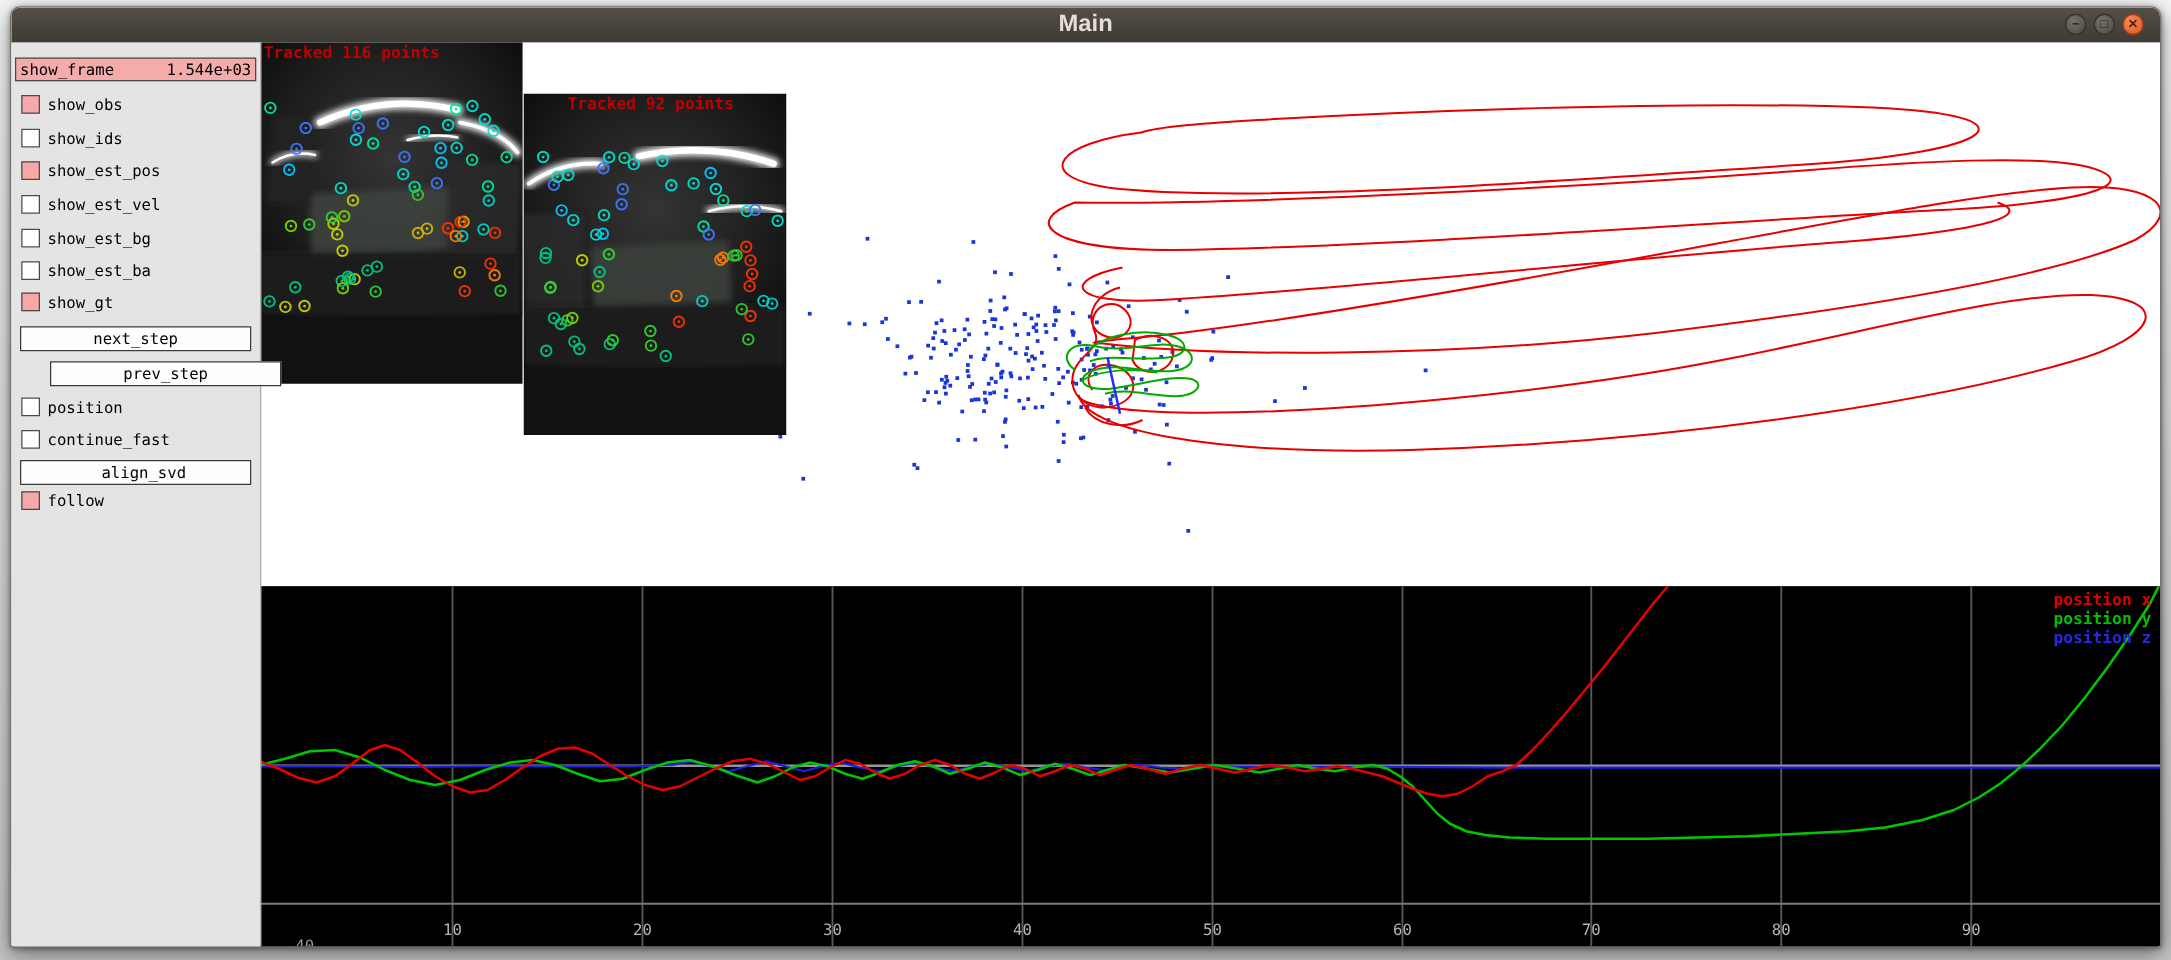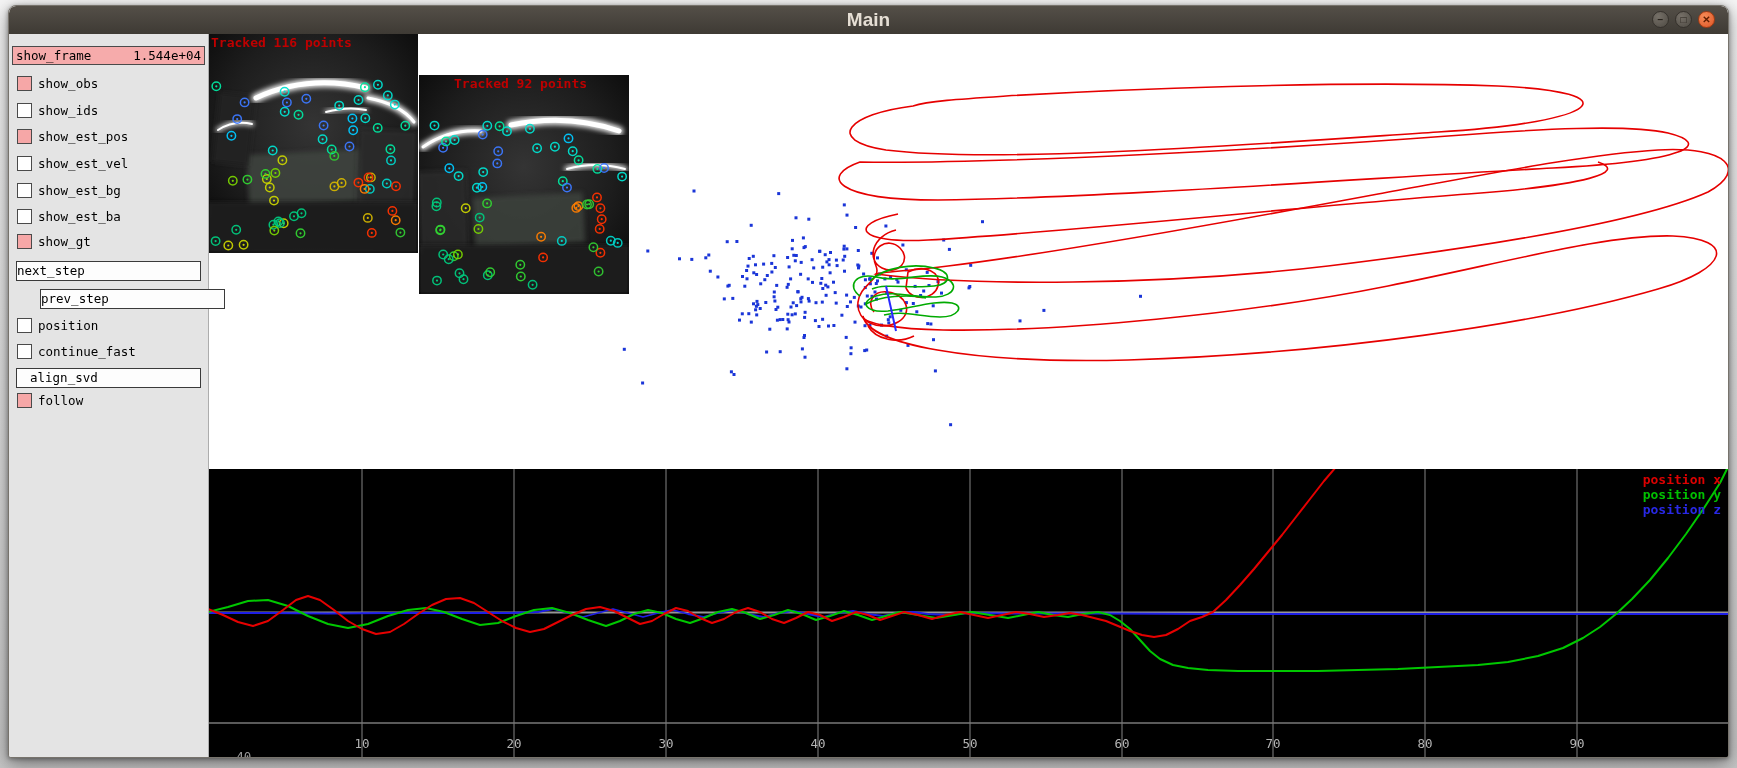--- a/index.html
+++ b/index.html
@@ -25,23 +25,23 @@
          border-right:1px solid #adadad;z-index:3}
   .pfield{position:absolute;left:3px;width:193px;height:19px;background:#f6abab;
           border:1px solid #4a4a4a;box-sizing:border-box;font-size:12.5px;line-height:17px;color:#000}
   .pfield .fl{position:absolute;left:3px}
   .pfield .fv{position:absolute;right:3px}
   .prow{position:absolute;left:8px;height:16px;font-size:12.5px;line-height:16px;color:#000;white-space:nowrap}
   .cb{position:absolute;left:0;top:0;width:15px;height:15px;background:#fff;border:1px solid #4a4a4a;box-sizing:border-box}
   .cb.on{background:#f6a7a7}
   .clabel{position:absolute;left:21px;top:0}
   .pbtn{position:absolute;left:7px;width:185px;height:20px;background:#fdfdfd;border:1px solid #3a3a3a;
-        box-sizing:border-box;font-size:12.5px;line-height:18px;color:#000;cursor:pointer}
+        box-sizing:border-box;text-align:center;font-size:12.5px;line-height:18px;color:#000;cursor:pointer}
   .scene{position:absolute;left:199px;top:0;width:1520px;height:435px;background:#ffffff}
-  .cam{position:absolute;top:0;width:210px;height:219px;background:#111;overflow:hidden}
+  .cam{position:absolute;top:0;width:210px;height:273px;background:#111;overflow:hidden}
   .cam svg{position:absolute;left:0;top:0}
   .tracked{position:absolute;top:1px;color:#be0000;font-size:13px;font-weight:bold;white-space:nowrap;z-index:2}
   .plot{position:absolute;left:199px;top:435px;width:1520px;height:290px;background:#000;overflow:hidden}
   svg text{font-family:"DejaVu Sans Mono",monospace}
 </style>
 </head>
 <body>
 
 <div class="window">
   <div class="titlebar">
@@ -55,21 +55,21 @@
         </div>
         <div class="wbtn close">
           <span class="g">✕</span>
         </div>
       </div>
   </div>
   <div class="content">
     <div class="panel">
         <div class="pfield" style="top: 12px;">
           <span class="fl">show_frame</span>
-          <span class="fv">1.544e+04</span>
+          <span class="fv">1.544e+03</span>
         </div>
         <div class="prow" style="top: 42px;">
           <span class="cb on"></span>
           <span class="clabel">show_obs</span>
         </div>
         <div class="prow" style="top: 69px;">
           <span class="cb"></span>
           <span class="clabel">show_ids</span>
         </div>
         <div class="prow" style="top: 95px;">

